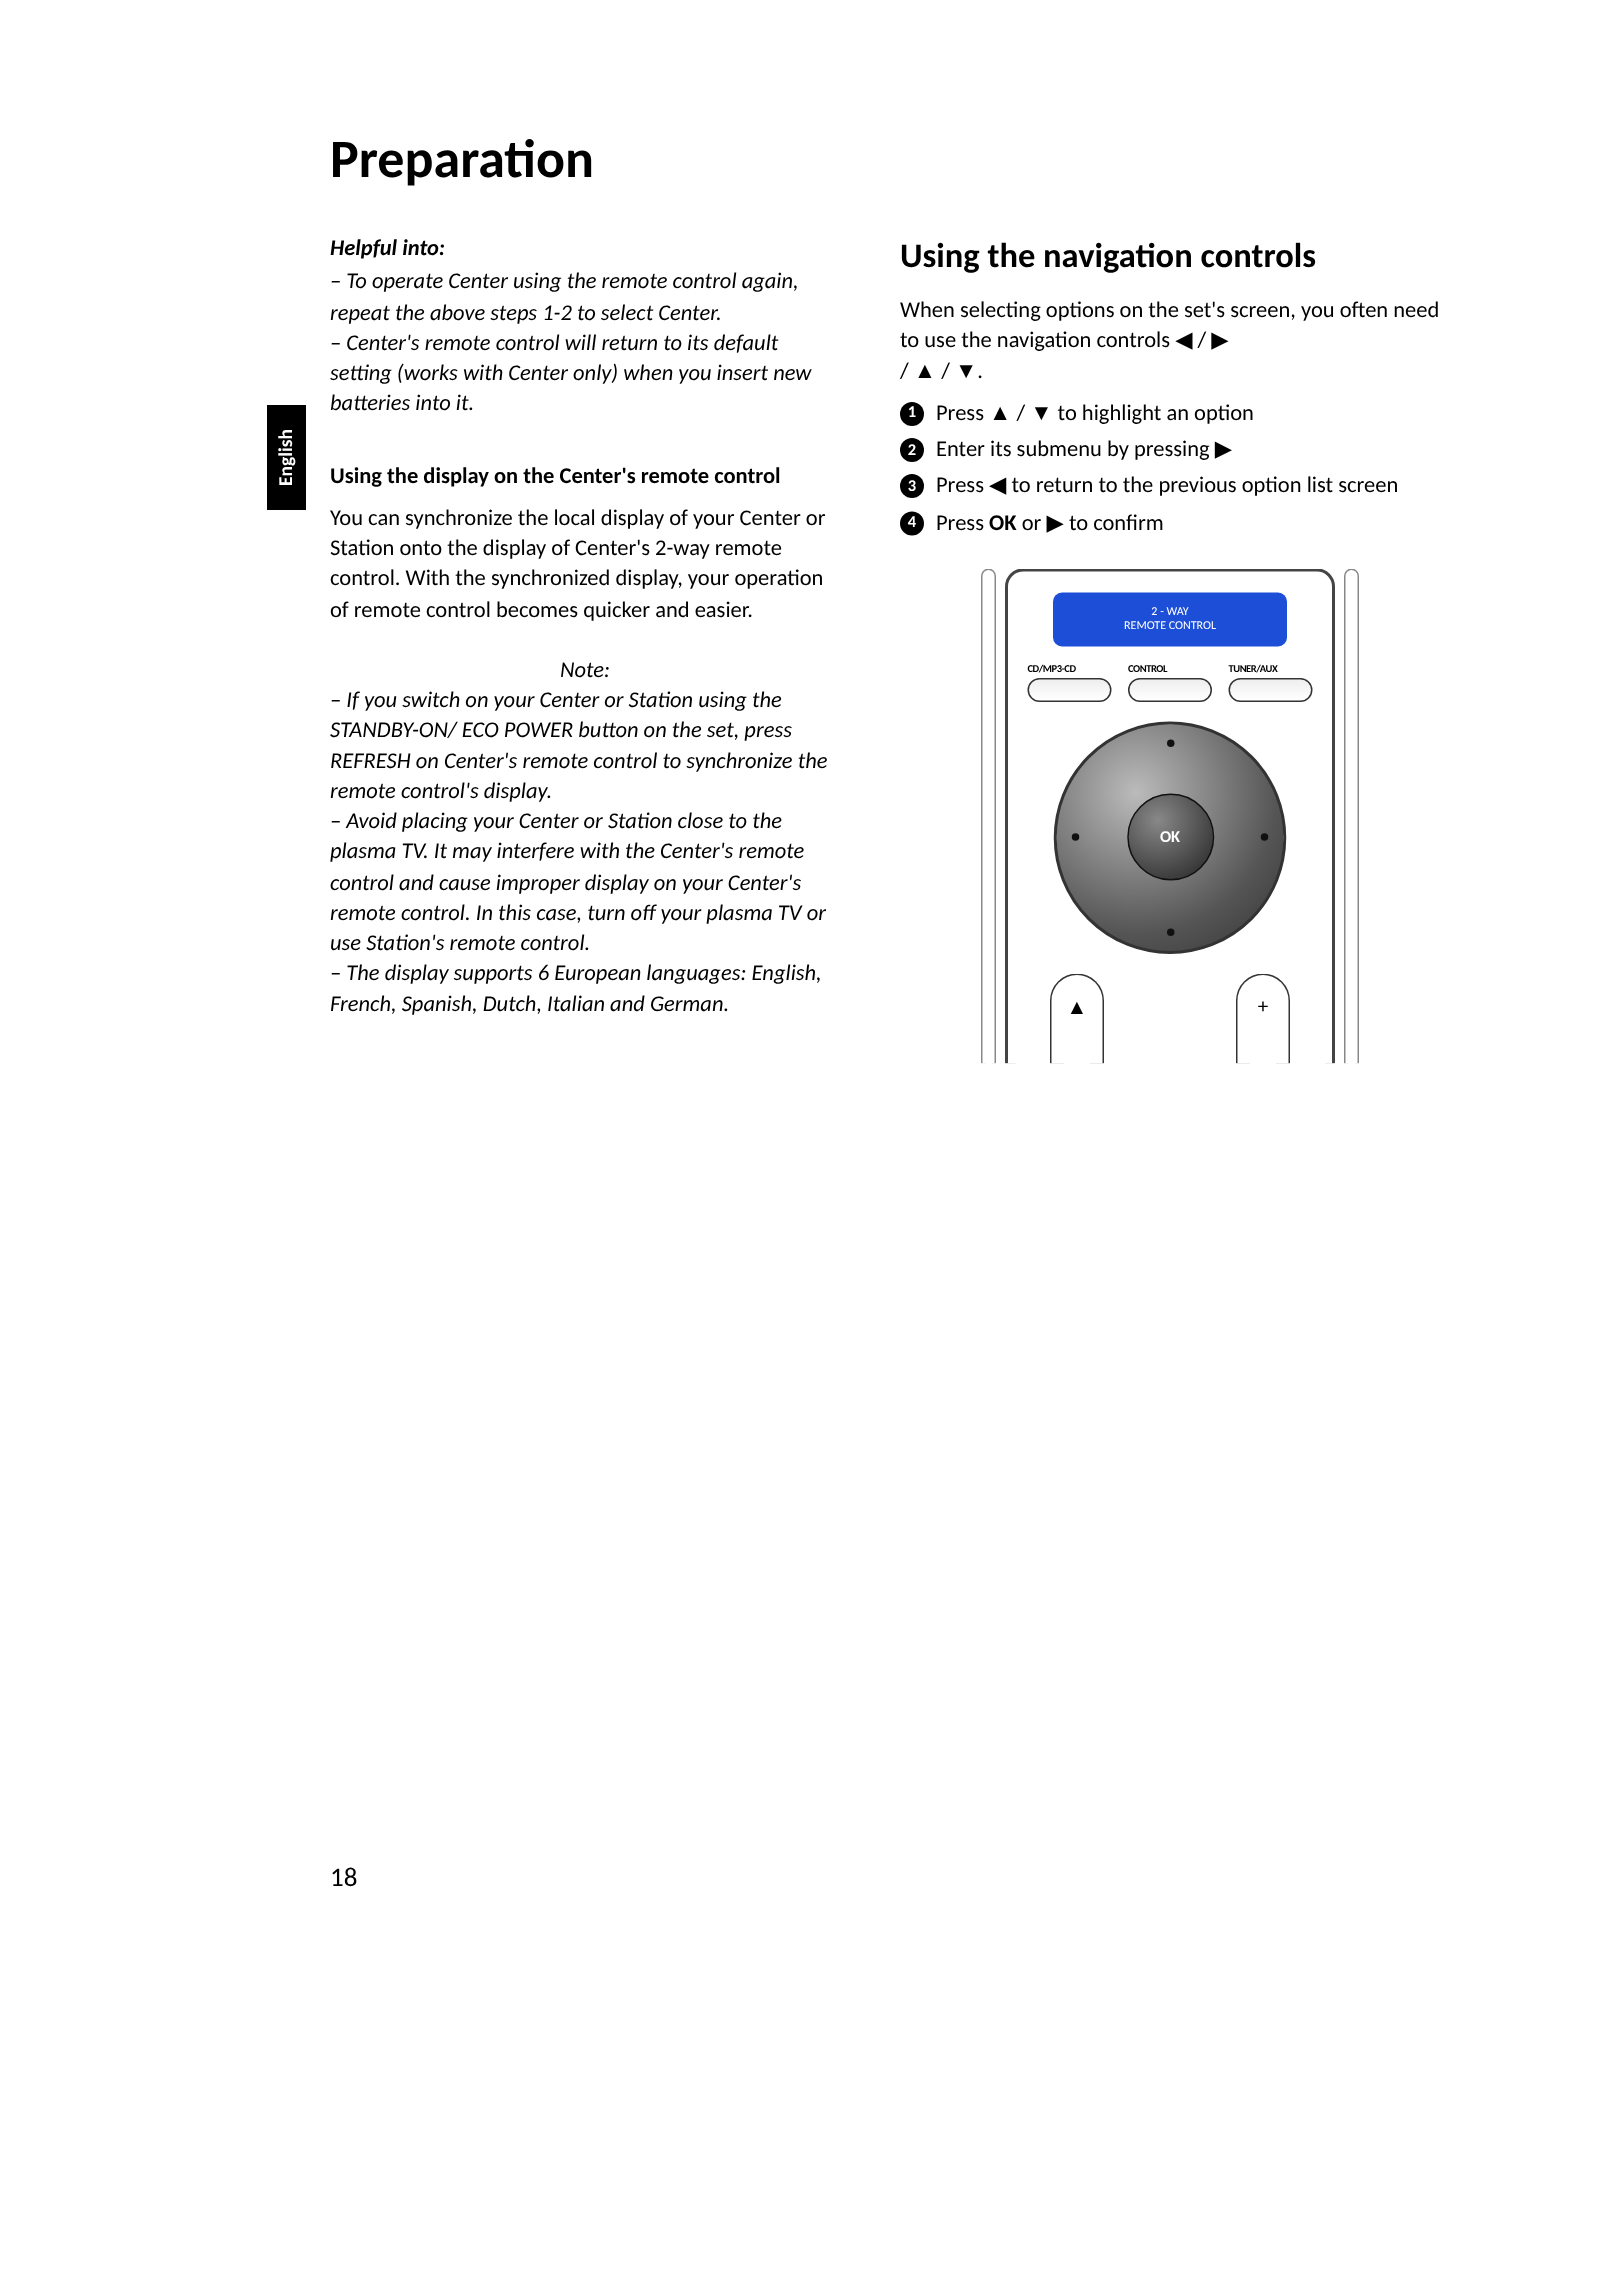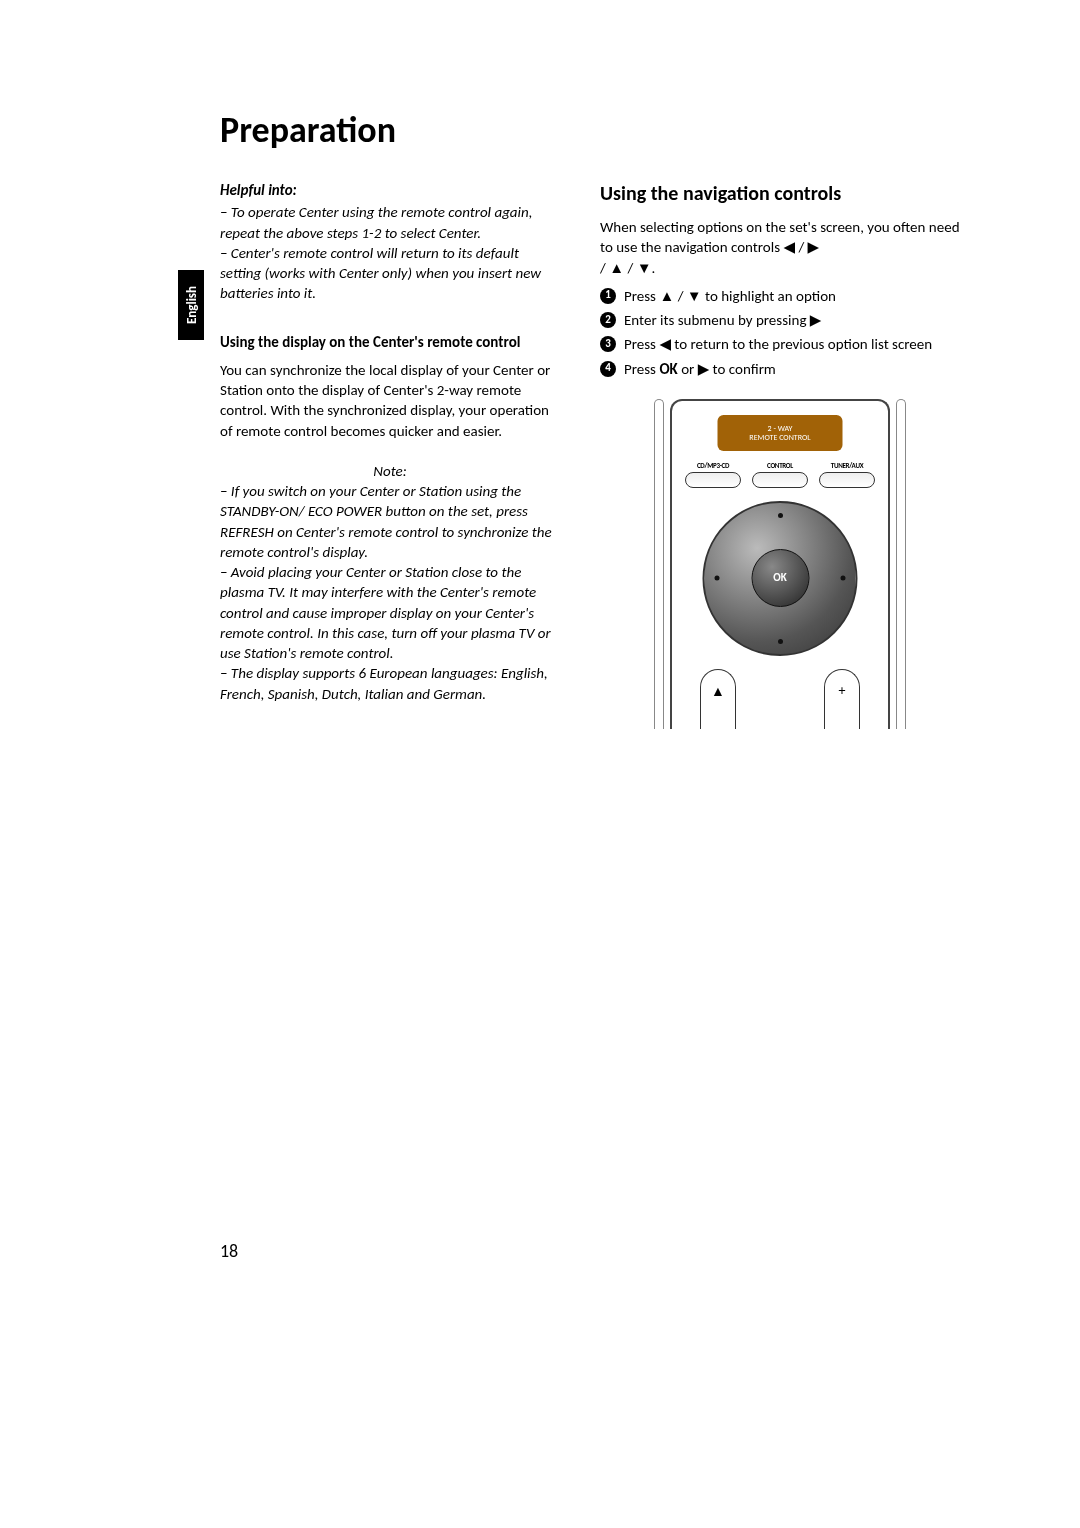--- a/index.html
+++ b/index.html
@@ -5,21 +5,21 @@
   * { box-sizing: border-box; margin: 0; padding: 0; }
   body {
     width: 1080px;
     height: 1528px;
     background: #fff;
     font-family: "Gill Sans", "Gill Sans MT", Calibri, sans-serif;
     color: #000;
     position: relative;
   }
   .page {
-    padding: 108px 100px 0 180px;
+    padding: 84px 100px 0 180px;
     position: relative;
   }
   .lang-tab {
     position: absolute;
     left: 178px;
     top: 270px;
     width: 26px;
     height: 70px;
     background: #000;
     color: #fff;
@@ -61,21 +61,21 @@
     margin-top: 28px;
     margin-bottom: 8px;
   }
   .body-p { margin-bottom: 8px; }
   .note-head {
     font-style: italic;
     margin-top: 20px;
     text-align: center;
   }
   h2.sub {
-    font-size: 20px;
+    font-size: 23px;
     font-weight: bold;
     margin-bottom: 10px;
   }
   .step-line {
     display: flex;
     align-items: flex-start;
     gap: 8px;
     margin-bottom: 4px;
   }
   .step-num {
@@ -106,42 +106,42 @@
     width: 220px; height: 330px;
     border: 2px solid #444;
     border-radius: 12px 12px 0 0;
     border-bottom: none;
     background: #fff;
   }
   .remote-screen {
     position: absolute;
     left: 50%; top: 14px;
     transform: translateX(-50%);
-    width: 125px; height: 36px;
-    background: #a16207;
+    width: 156px; height: 36px;
+    background: #1d4ed8;
     border-radius: 6px;
     color: #fff;
     font-size: 8px;
     text-align: center;
     display: flex;
     flex-direction: column;
     align-items: center;
     justify-content: center;
     line-height: 1.1;
   }
   .btn-row {
     position: absolute;
     top: 60px;
     left: 50%;
     transform: translateX(-50%);
     width: 190px;
     display: flex;
     justify-content: space-between;
   }
-  .pill-group { width: 56px; text-align: center; }
+  .pill-group { width: 56px; }
   .pill-label { font-size: 7px; font-weight: bold; letter-spacing: -0.3px; }
   .pill {
     width: 56px; height: 16px;
     border: 1.5px solid #333;
     border-radius: 16px;
     background: linear-gradient(#eee,#fff);
     margin-top: 2px;
   }
   .wheel {
     position: absolute;

